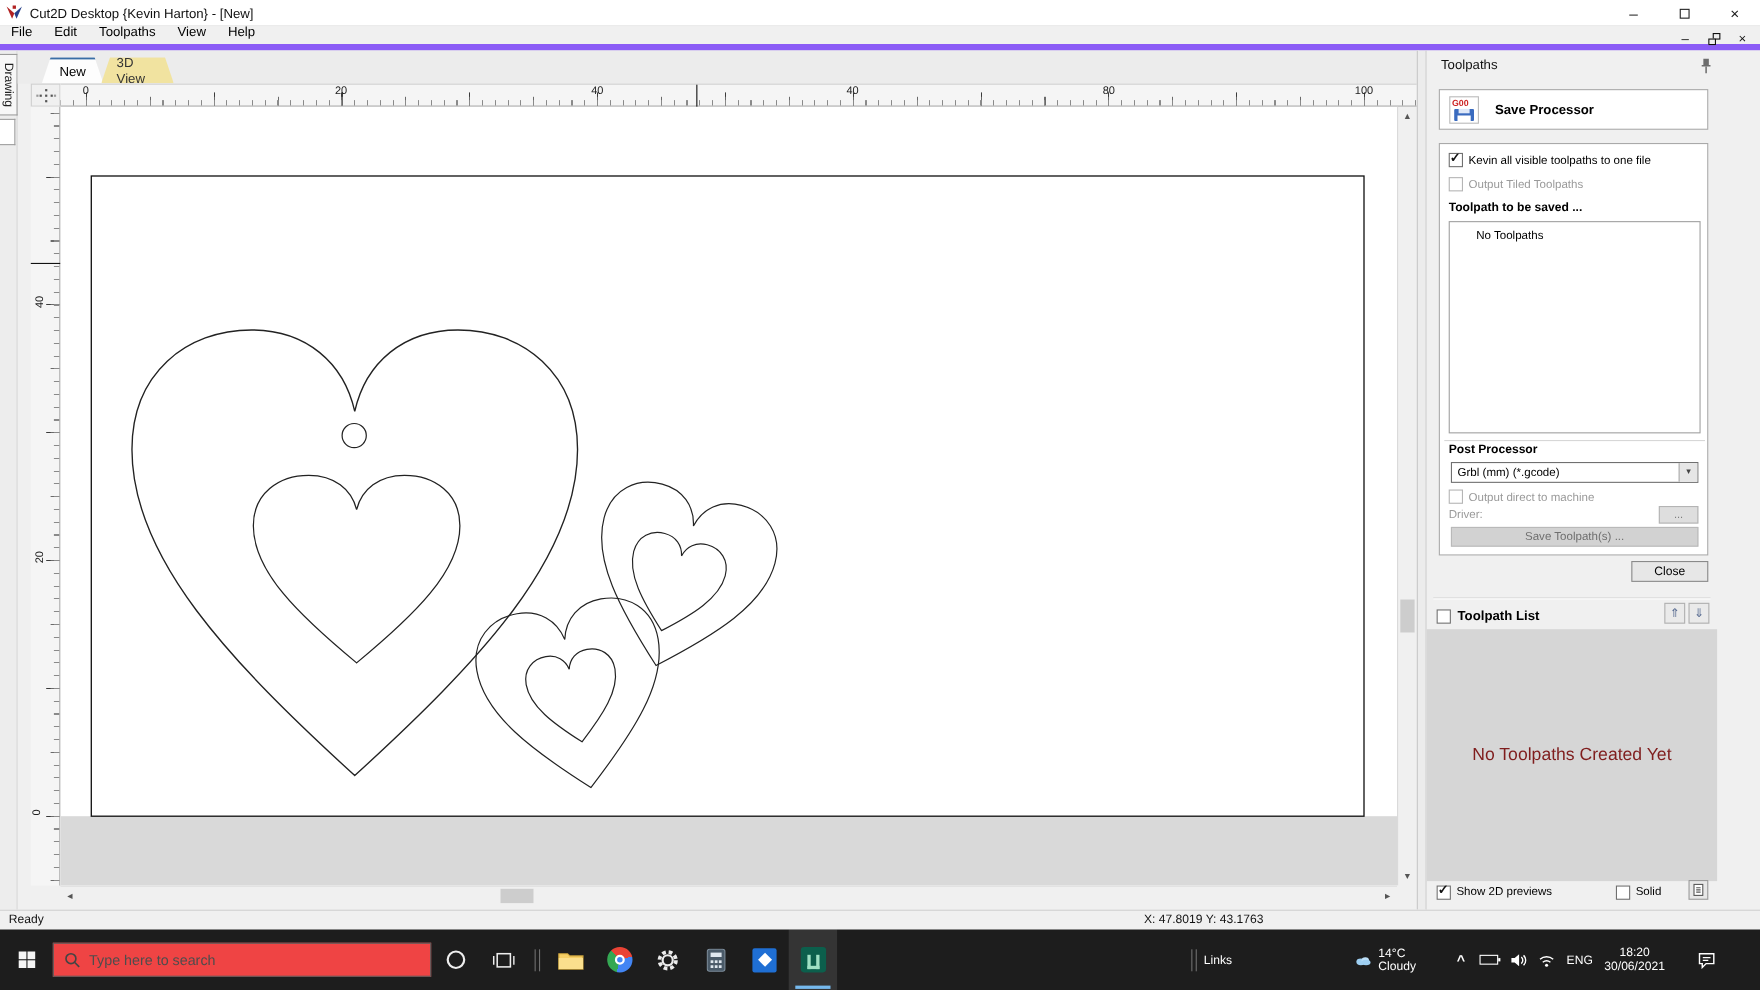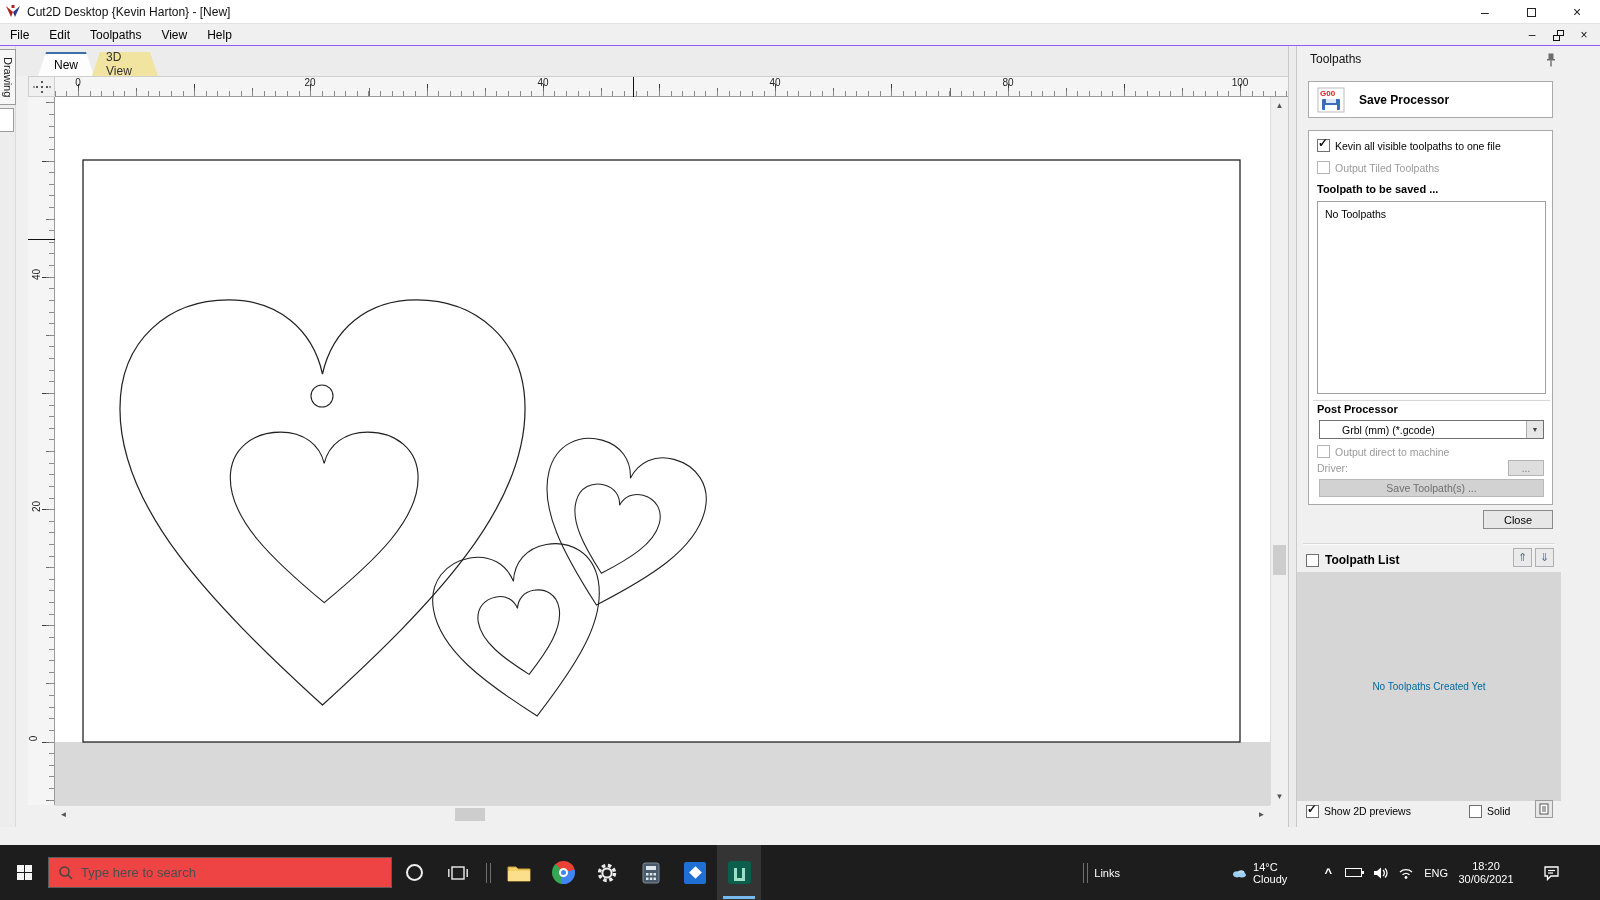--- a/index.html
+++ b/index.html
@@ -8,21 +8,21 @@
 
   
   .titlebar{position:absolute;left:0;top:0;width:1600px;height:24px;background:#fff;display:flex;align-items:center;border-bottom:1px solid #e3e3e3}
   .app-icon{width:16px;height:16px;margin:0 6px 0 5px;flex:0 0 auto}
   .titlebar .title{font-size:12px;color:#111}
   .win-controls{position:absolute;right:0;top:0;height:24px;display:flex}
   .win-btn{width:46px;height:24px;display:flex;align-items:center;justify-content:center;font-size:14px;color:#222}
   .max-box{width:9px;height:9px;border:1px solid #222;display:inline-block}
 
   
-  .menubar{position:absolute;left:0;top:24px;width:1600px;height:22px;background:#f0f0f0;display:flex;align-items:flex-start;border-bottom:1px solid #8b5cf6}
+  .menubar{position:absolute;left:0;top:24px;width:1600px;height:22px;background:#f0f0f0;display:flex;align-items:flex-end;border-bottom:6px solid #8b5cf6}
   .menu-item{padding:0 10px;font-size:12px;height:22px;display:flex;align-items:center}
   .mdi-controls{position:absolute;right:8px;top:0;height:22px;display:flex;align-items:center;gap:10px}
   .mdi-btn{width:16px;height:16px;display:flex;align-items:center;justify-content:center;font-size:12px;color:#111}
   .mdi-restore{position:relative;width:11px;height:11px;display:inline-block}
   .mdi-restore .sq{position:absolute;width:7px;height:6px;border:1px solid #111;background:#f0f0f0}
   .mdi-restore .back{top:0;right:0}
   .mdi-restore .front{bottom:0;left:0}
 
   
   .workspace{position:absolute;left:0;top:46px;width:1600px;height:781px;background:#f0f0f0}
@@ -78,34 +78,34 @@
   .gicon{width:28px;height:26px;margin-left:8px;flex:0 0 auto}
   .mainbox{position:absolute;left:11px;top:84px;width:245px;height:375px;background:#fff;border:1px solid #a9a9a9}
   .prow{position:absolute;left:8px;display:flex;align-items:center;gap:5px}
   .cb{width:13px;height:13px;border:1px solid #707070;background:#fff;display:inline-block;position:relative;flex:0 0 auto}
   .cb .mark{position:absolute;top:-3px;left:0px;font-size:12px;font-weight:bold;color:#111;display:none;line-height:13px}
   .cb.checked .mark{display:block}
   .cb.disabled{border-color:#b5b5b5}
   .lbl{font-size:10.5px;white-space:nowrap}
   .lbl.dis{color:#9a9a9a}
   .boldlbl{font-weight:bold;font-size:11px}
-  .listbox{position:absolute;left:8px;top:70px;width:229px;height:193px;background:#fff;border:1px solid #a0a0a0;padding:6px 7px}
+  .listbox{position:absolute;left:8px;top:70px;width:229px;height:193px;background:#fff;border:1px solid #a0a0a0;padding:6px 24px}
   .hdiv{position:absolute;left:4px;width:237px;height:1px;background:#d7d7d7}
   .dropdown{position:absolute;left:10px;top:289px;width:225px;height:19px;background:#fff;border:1px solid #707070;display:flex;align-items:center;font-size:10.5px}
-  .dropdown .val{margin-left:22px;flex:1;white-space:nowrap;overflow:hidden}
+  .dropdown .val{margin-left:5px;flex:1;white-space:nowrap;overflow:hidden}
   .dropdown .arrow{width:17px;height:17px;background:#e6e6e6;border-left:1px solid #adadad;display:flex;align-items:center;justify-content:center;font-size:7px;color:#444}
   .mini-btn{position:absolute;background:#dedede;border:1px solid #b4b4b4;color:#7d7d7d;font-size:10px;display:flex;align-items:center;justify-content:center}
   .save-btn{position:absolute;left:10px;top:348px;width:225px;height:18px;background:#d2d2d2;border:1px solid #b9b9b9;color:#6f6f6f;font-size:10.5px;display:flex;align-items:center;justify-content:center}
   .close-btn{position:absolute;left:186px;top:464px;width:70px;height:19px;background:#e7e7e7;border:1px solid #8a8a8a;font-size:11px;display:flex;align-items:center;justify-content:center}
   .panel-hdiv{position:absolute;left:6px;top:497px;width:252px;height:2px;border-top:1px solid #d9d9d9;border-bottom:1px solid #fbfbfb}
   .tlist-row{position:absolute;left:9px;top:504px;width:250px;height:20px;display:flex;align-items:center;gap:6px}
   .tlist-row .boldlbl{font-size:12px}
   .arrow-btn{position:absolute;top:502px;width:19px;height:19px;background:#eaeaea;border:1px solid #b0b0b0;display:flex;align-items:center;justify-content:center;font-size:11px;color:#5a6d92}
   .empty-area{position:absolute;left:0;top:526px;width:264px;height:229px;background:#d6d6d6;display:flex;align-items:center;justify-content:center}
-  .empty-area span{color:#0369a1;font-size:10px}
+  .empty-area span{color:#7f1d1d;font-size:16px}
   .bottom-row{position:absolute;left:9px;top:756px;width:252px;height:18px;display:flex;align-items:center;gap:5px}
   .bottom-row .gap{width:48px}
   .doc-btn{position:absolute;left:238px;top:754px;width:18px;height:18px;background:#e7e7e7;border:1px solid #9b9b9b;display:flex;align-items:center;justify-content:center}
 
   
   .statusbar{position:absolute;left:0;top:827px;width:1600px;height:18px;background:#f0f0f0;border-top:1px solid #d2d2d2;font-size:11px;color:#111}
   .statusbar .ready{position:absolute;left:8px;top:2px}
   .statusbar .coords{position:absolute;left:1040px;top:2px}
 
   
@@ -325,20 +325,24 @@
         <svg width="10" height="12" viewBox="0 0 10 12">
           <rect x="1" y="1" width="8" height="10" fill="#fff" stroke="#555"></rect>
           <line x1="3" y1="4" x2="7" y2="4" stroke="#555"></line>
           <line x1="3" y1="6" x2="7" y2="6" stroke="#555"></line>
           <line x1="3" y1="8" x2="7" y2="8" stroke="#555"></line>
         </svg>
       </div>
     </div>
   </div>
 
+  <div class="statusbar">
+    <span class="ready">Ready</span>
+    <span class="coords">X: 47.8019 Y: 43.1763</span>
+  </div>
 
   <div class="taskbar">
     <div class="tb-left">
       <div class="start">
         <span class="winlogo">
             <span></span>
             <span></span>
             <span></span>
             <span></span>
           </span>

